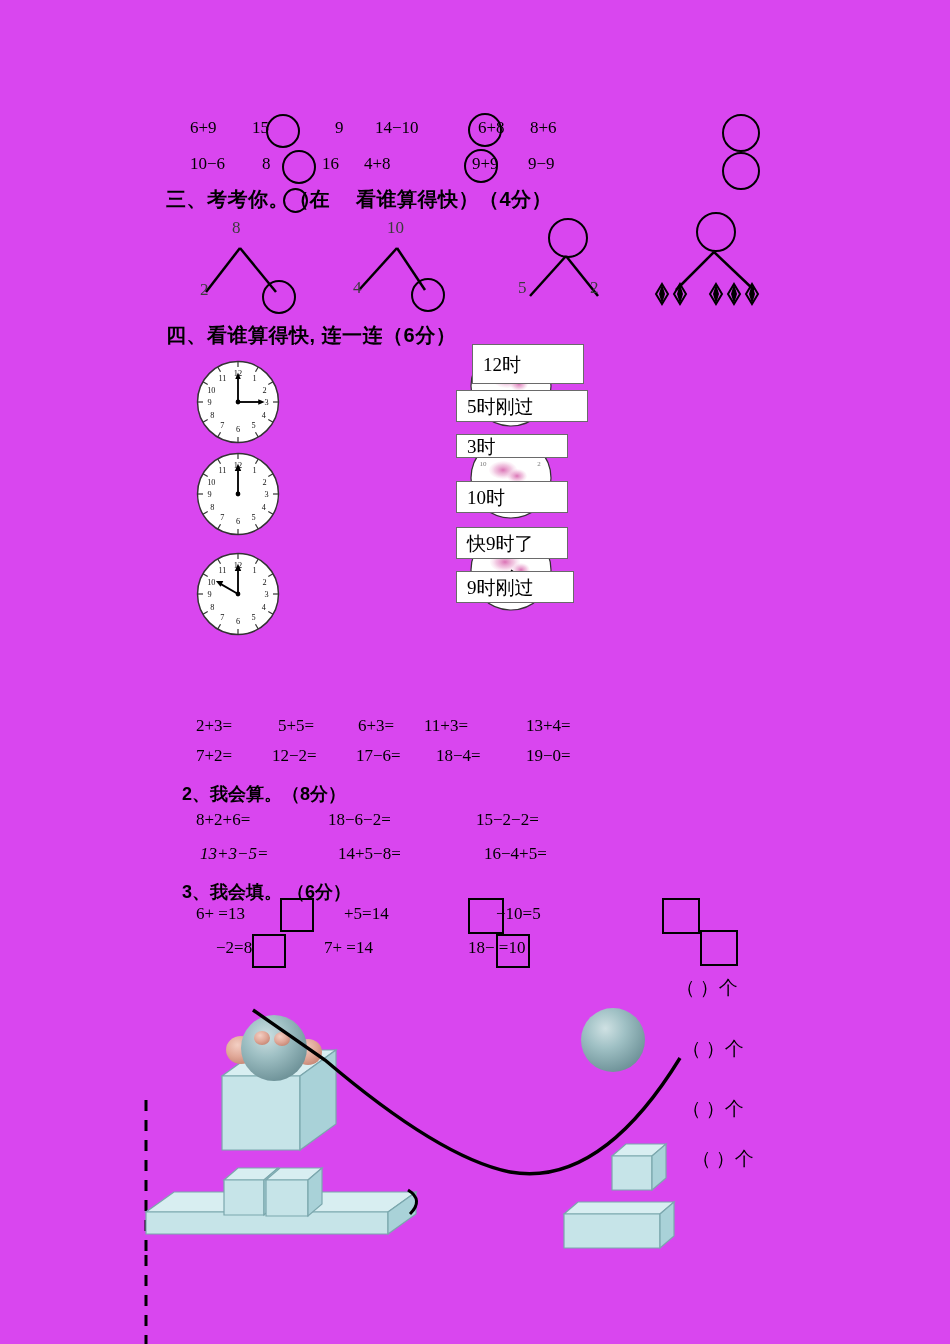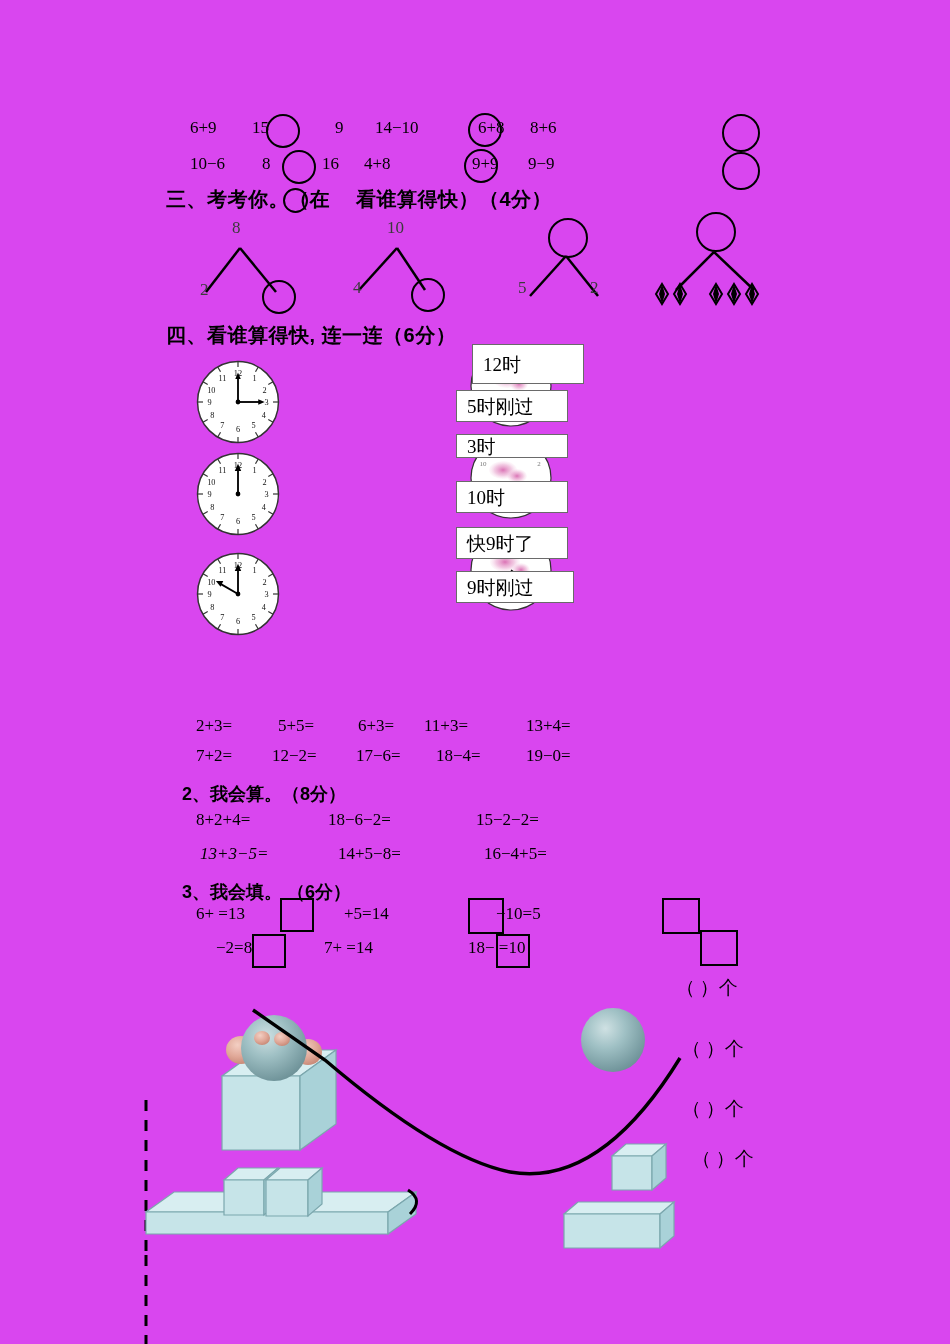--- a/index.html
+++ b/index.html
@@ -321,21 +321,21 @@
         <text x="56" y="258">6</text>
         <text x="78" y="250">5</text>
     </g>
     <g stroke="#000" stroke-width="1.4" fill="none">
       <line x1="56" y1="226" x2="70" y2="236"></line>
       <polygon points="74,239 66,234 68,240" fill="#000" stroke="none"></polygon>
     </g>
   </svg>
 
   <div class="abs time-box" style="left:456px; top:344px; width:112px; height:40px;margin-left:16px;">12时</div>
-  <div class="abs time-box" style="left:456px; top:390px; width:112px; height:32px;">5时刚过</div>
+  <div class="abs time-box" style="left:456px; top:390px; width:132px; height:32px;">5时刚过</div>
   <div class="abs time-box" style="left:456px; top:434px; width:112px; height:24px;">3时</div>
   <div class="abs time-box" style="left:456px; top:481px; width:112px; height:32px;">10时</div>
   <div class="abs time-box" style="left:456px; top:527px; width:112px; height:32px;">快9时了</div>
   <div class="abs time-box" style="left:456px; top:571px; width:118px; height:32px;">9时刚过</div>
 
 
 
   <div class="abs" style="left:196px; top:716px;">
     <span class="eq abs" style="left:0px;   top:0;">2+3=</span>
     <span class="eq abs" style="left:82px;  top:0;">5+5=</span>
@@ -348,21 +348,21 @@
     <span class="eq abs" style="left:0px;   top:0;">7+2=</span>
     <span class="eq abs" style="left:76px;  top:0;">12−2=</span>
     <span class="eq abs" style="left:160px; top:0;">17−6=</span>
     <span class="eq abs" style="left:240px; top:0;">18−4=</span>
     <span class="eq abs" style="left:330px; top:0;">19−0=</span>
   </div>
 
   <div class="abs subheading" style="left:182px; top:782px;">2、我会算。（8分）</div>
 
   <div class="abs" style="left:196px; top:810px;">
-    <span class="eq abs" style="left:0px;   top:0;">8+2+4=</span>
+    <span class="eq abs" style="left:0px;   top:0;">8+2+6=</span>
     <span class="eq abs" style="left:132px; top:0;">18−6−2=</span>
     <span class="eq abs" style="left:280px; top:0;">15−2−2=</span>
   </div>
 
   <div class="abs" style="left:196px; top:844px;">
     <span class="eq abs" style="left:4px;   top:0;font-style:italic;">13+3−5=</span>
     <span class="eq abs" style="left:142px; top:0;">14+5−8=</span>
     <span class="eq abs" style="left:288px; top:0;">16−4+5=</span>
   </div>
 

